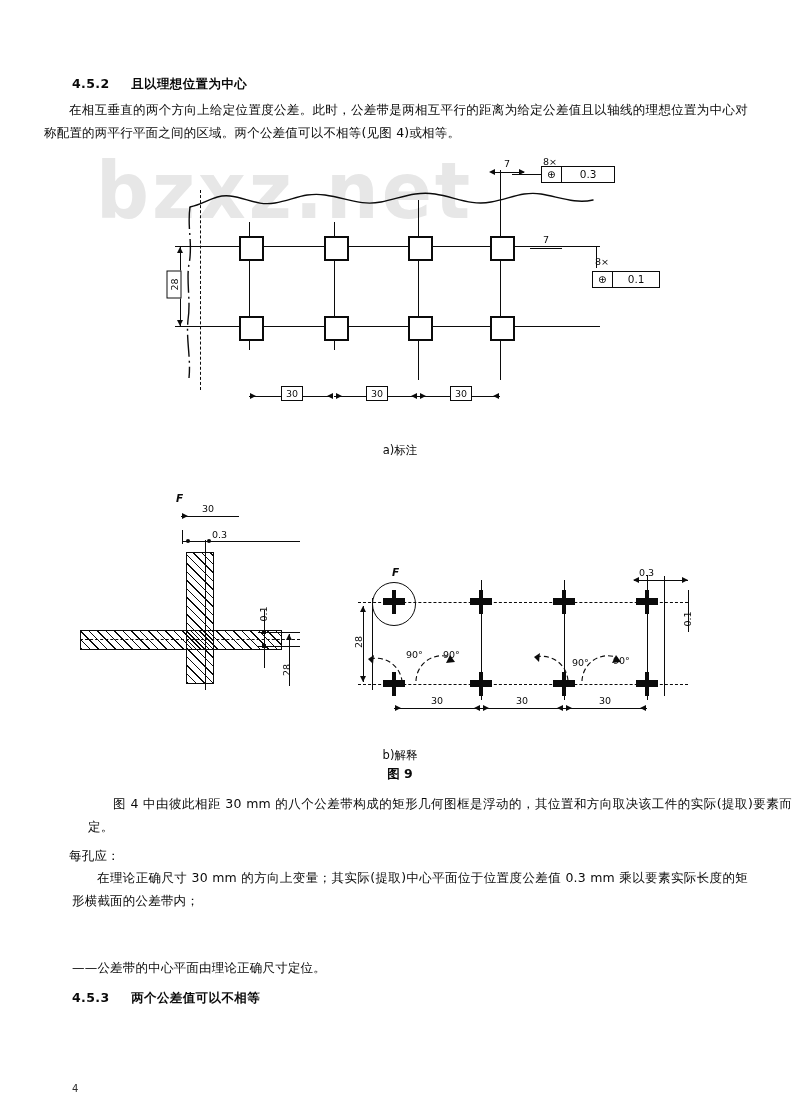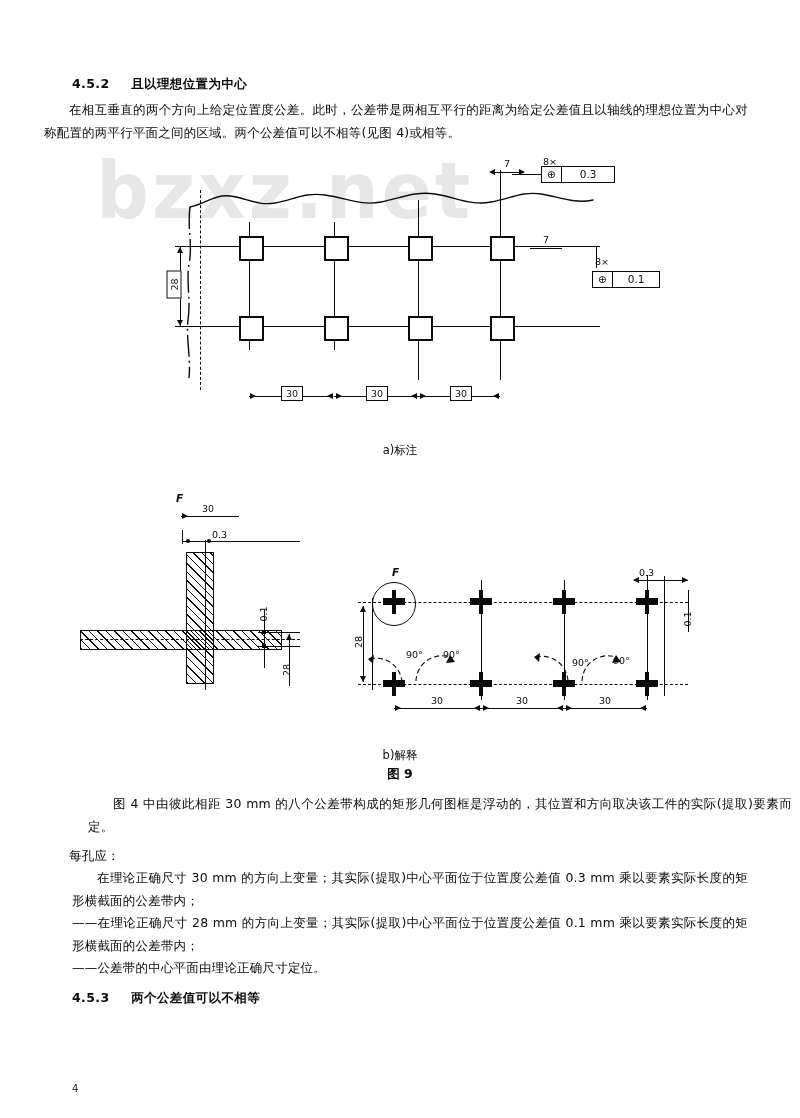--- a/index.html
+++ b/index.html
@@ -271,21 +271,20 @@
 
   <div class="cap" style="top:748px;">b)解释</div>
   <div class="capb" style="top:766px;">图 9</div>
 
   <div class="p" style="left:44px;top:793px;width:704px;text-indent:25px;margin-left:44px;">图 4 中由彼此相距 30 mm 的八个公差带构成的矩形几何图框是浮动的，其位置和方向取决该工件的实际(提取)要素而定。</div>
 
   <div class="p" style="left:44px;top:845px;width:704px;text-indent:25px;">每孔应：</div>
 
   <div class="p" style="left:72px;top:867px;width:676px;text-indent:25px;">在理论正确尺寸 30 mm 的方向上变量；其实际(提取)中心平面位于位置度公差值 0.3 mm 乘以要素实际长度的矩形横截面的公差带内；</div>
 
-  <div class="p" style="left:72px;top:912px;width:676px;">——在理论正确尺寸 28 mm 的方向上变量；其实际(提取)中心平面位于位置度公差值 0.1 mm 乘以要素实际长度的矩形横截面的公差带内；</div>
 
   <div class="p" style="left:72px;top:957px;width:676px;">——公差带的中心平面由理论正确尺寸定位。</div>
 
   <div class="h3" style="left:72px;top:990px;">
     <span>4.5.3</span>
     <span style="display:inline-block;width:12px"></span>
     <span>两个公差值可以不相等</span>
   </div>
 
 

